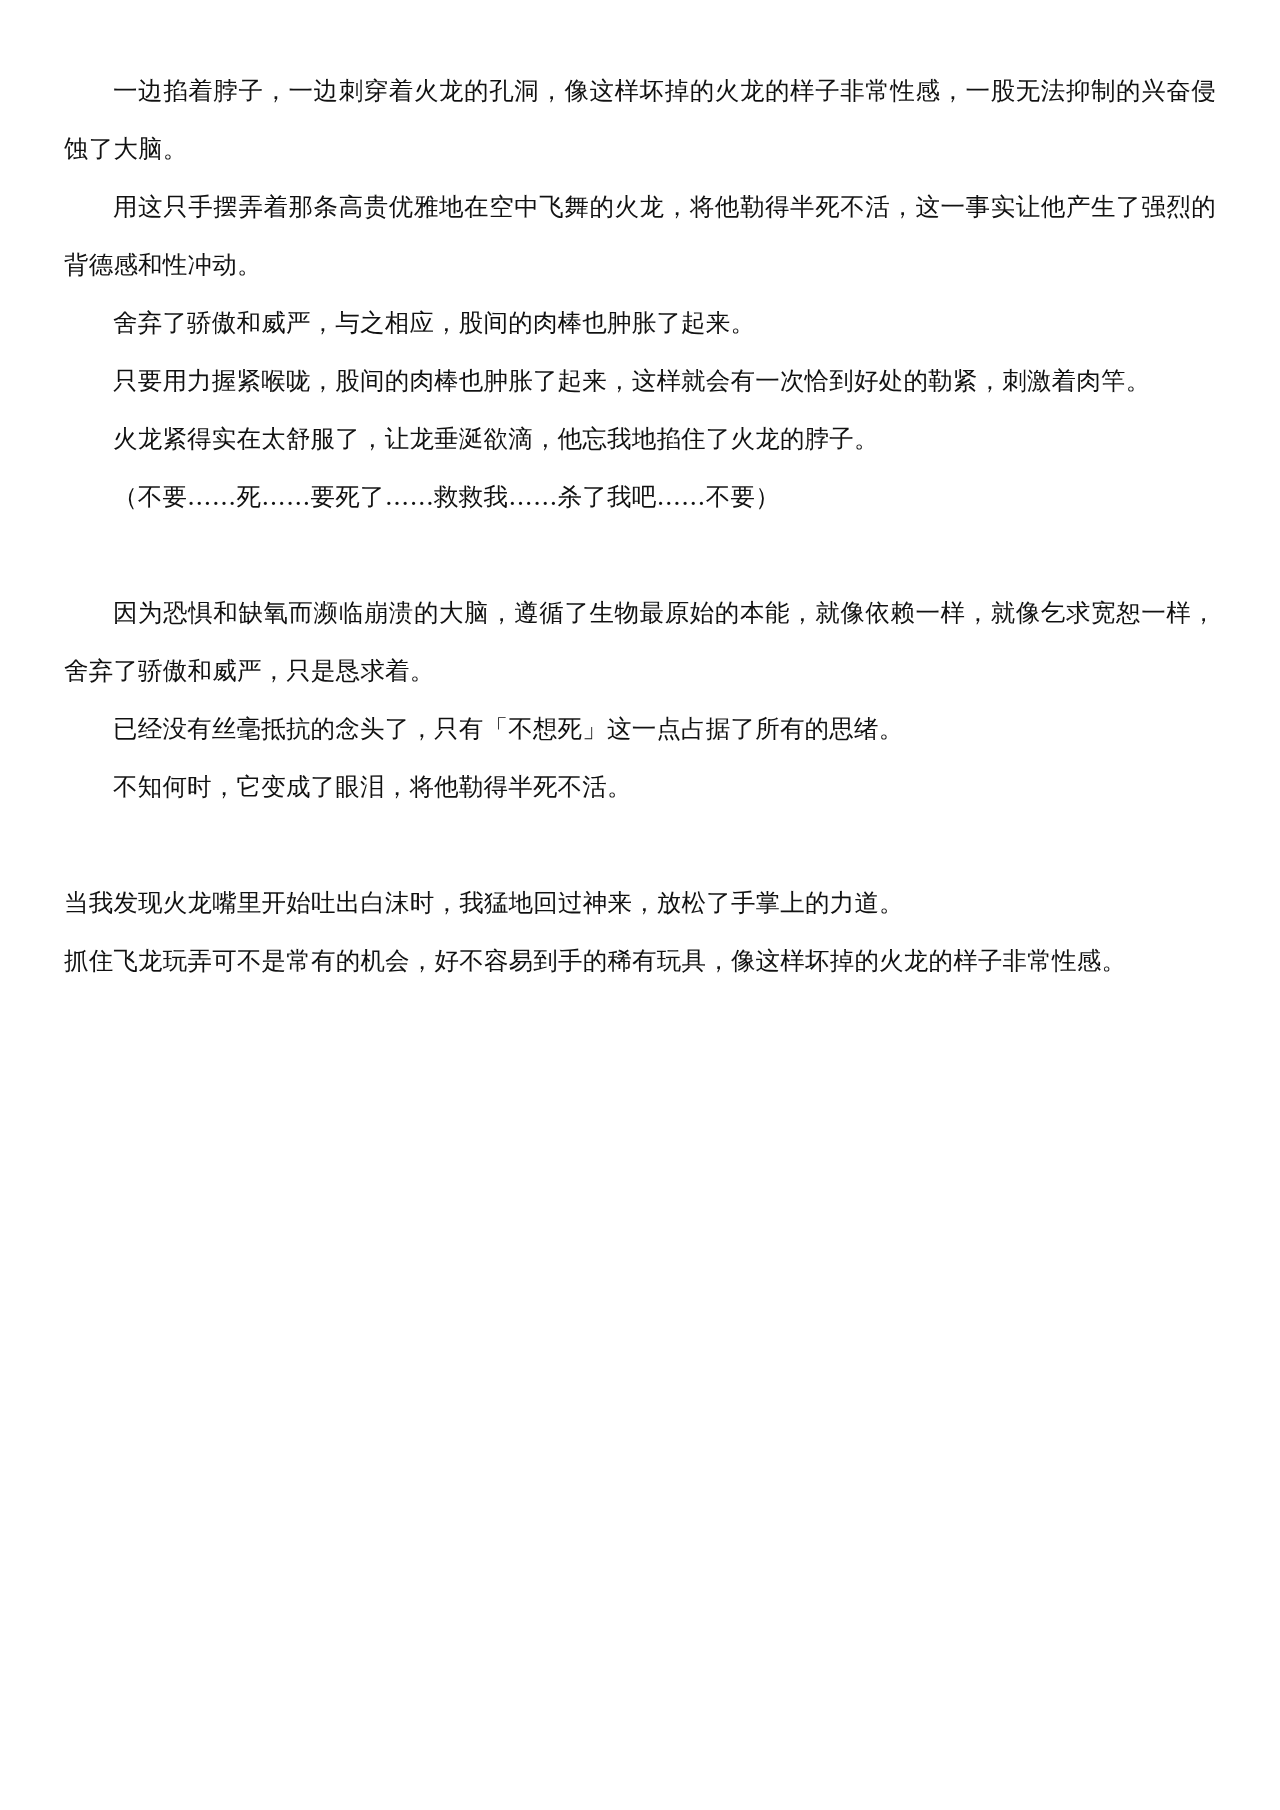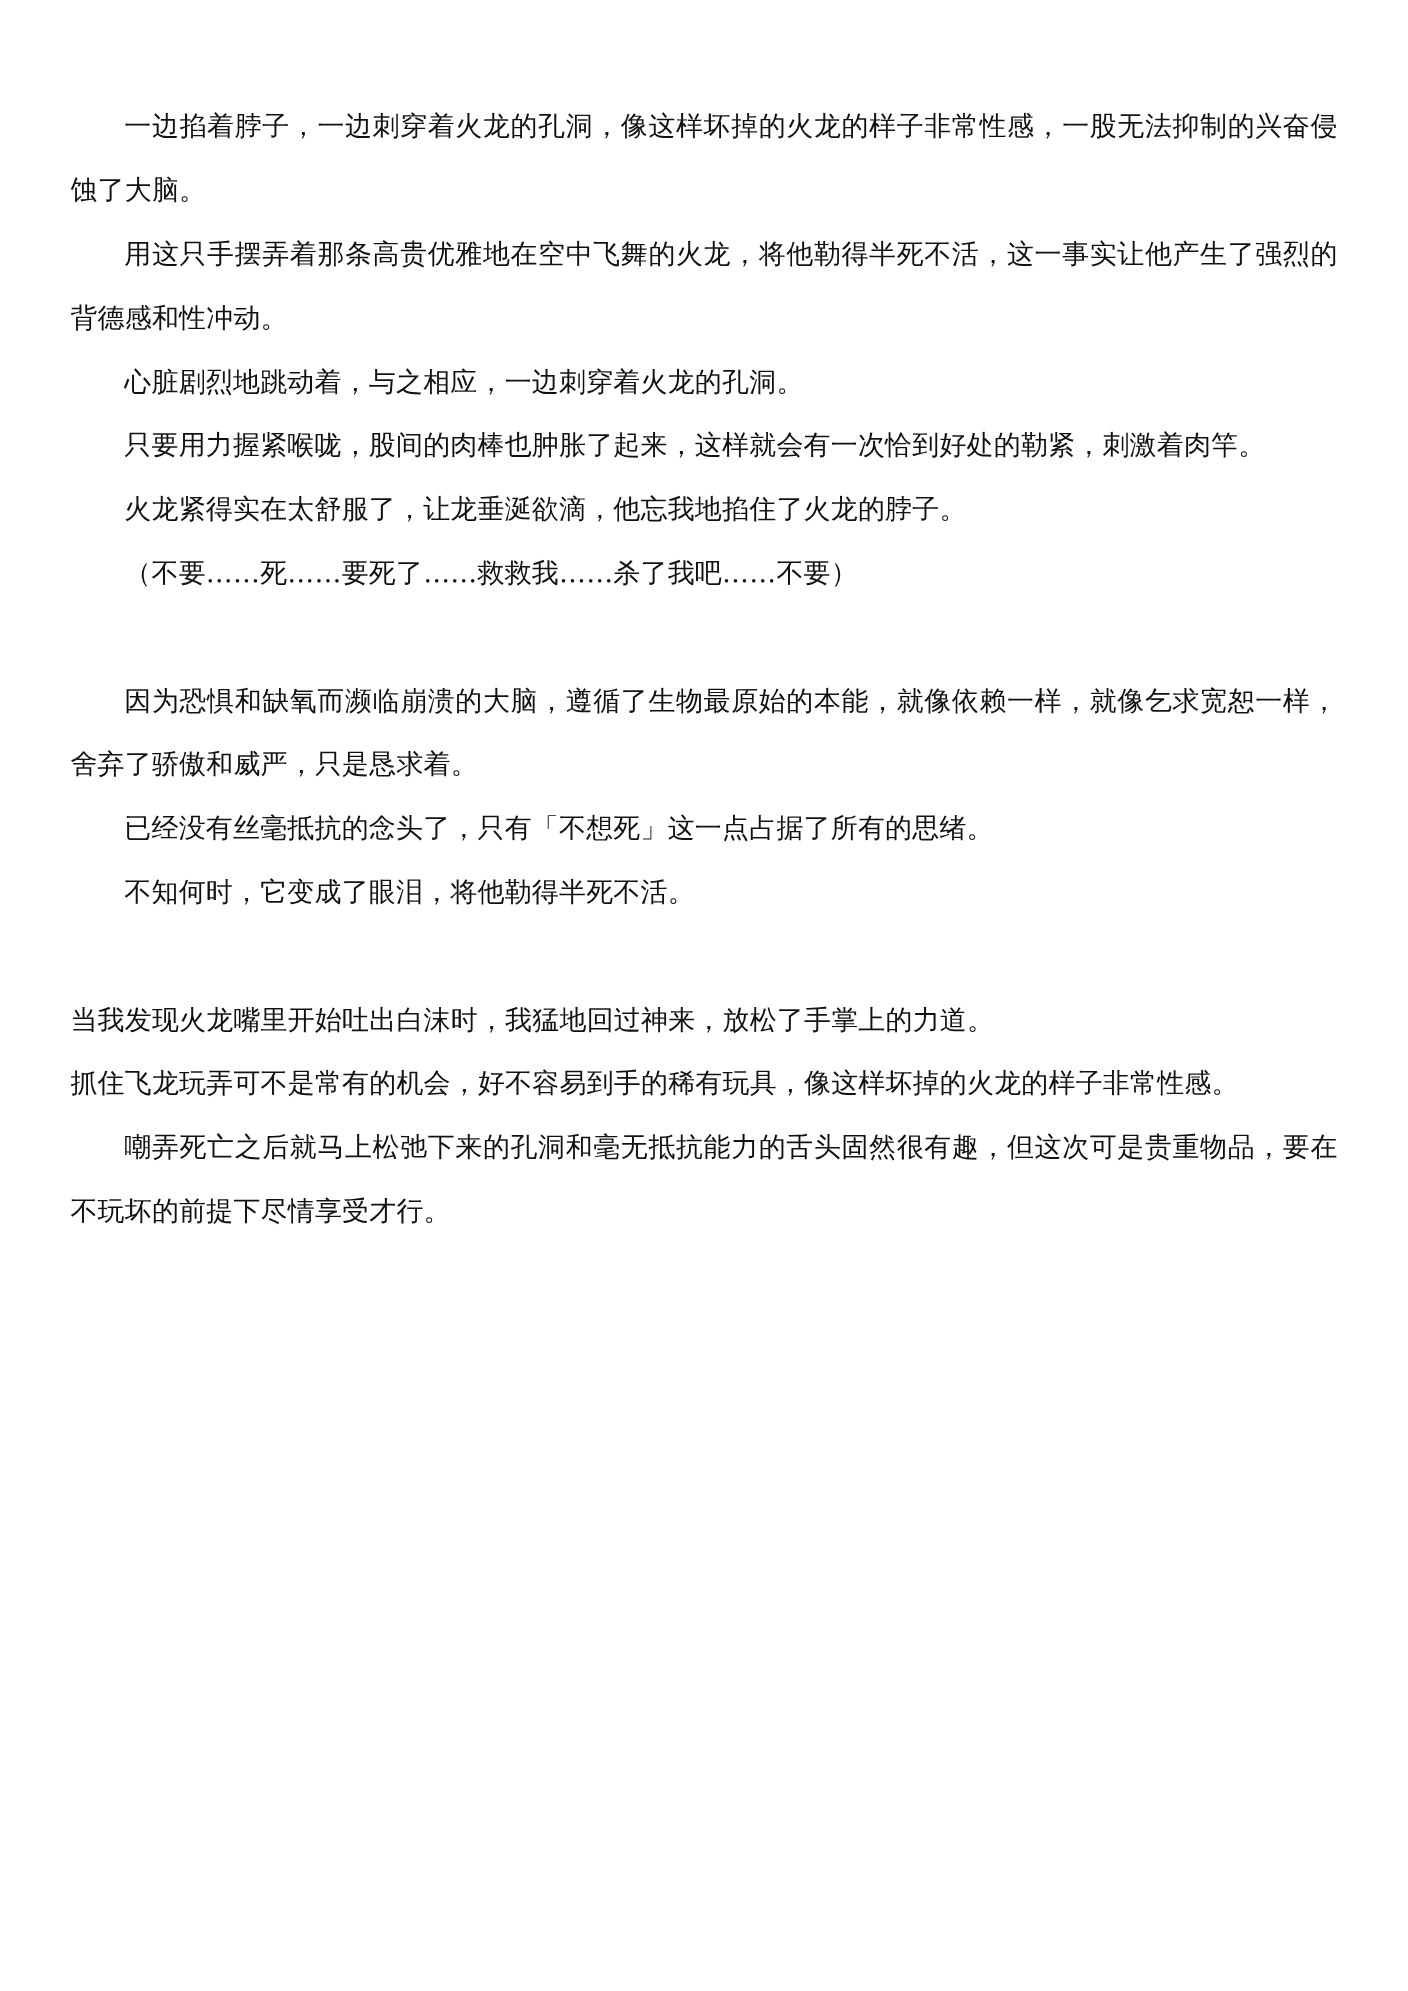--- a/index.html
+++ b/index.html
@@ -10,21 +10,21 @@
   body {
     width: 1280px;
     height: 1810px;
     font-family: "DejaVu Serif", "Liberation Serif", serif;
     color: #111111;
   }
   .page {
     box-sizing: border-box;
     width: 1280px;
     height: 1810px;
-    padding: 86px 64px 40px 64px;
+    padding: 62px 64px 40px 64px;
     background: #ffffff;
     position: relative;
   }
   .body-text {
     font-size: 24.5px;
     line-height: 58px;
     letter-spacing: 0.2px;
     text-align: justify;
     text-justify: inter-ideograph;
   }
@@ -41,31 +41,30 @@
   }
 </style>
 </head>
 <body>
 
 <div class="page">
   <div class="body-text">
 
     <p class="para">一边掐着脖子，一边刺穿着火龙的孔洞，像这样坏掉的火龙的样子非常性感，一股无法抑制的兴奋侵蚀了大脑。</p>
     <p class="para">用这只手摆弄着那条高贵优雅地在空中飞舞的火龙，将他勒得半死不活，这一事实让他产生了强烈的背德感和性冲动。</p>
-    <p class="para">心脏剧烈地跳动着，与之相应，一边刺穿着火龙的孔洞。</p>
+    <p class="para">舍弃了骄傲和威严，与之相应，股间的肉棒也肿胀了起来。</p>
     <p class="para">只要用力握紧喉咙，股间的肉棒也肿胀了起来，这样就会有一次恰到好处的勒紧，刺激着肉竿。</p>
     <p class="para">火龙紧得实在太舒服了，让龙垂涎欲滴，他忘我地掐住了火龙的脖子。</p>
     <p class="para">（不要……死……要死了……救救我……杀了我吧……不要）</p>
 
     <div class="gap"></div>
 
     <p class="para">因为恐惧和缺氧而濒临崩溃的大脑，遵循了生物最原始的本能，就像依赖一样，就像乞求宽恕一样，舍弃了骄傲和威严，只是恳求着。</p>
     <p class="para">已经没有丝毫抵抗的念头了，只有「不想死」这一点占据了所有的思绪。</p>
     <p class="para">不知何时，它变成了眼泪，将他勒得半死不活。</p>
 
     <div class="gap"></div>
 
     <p class="para noindent">当我发现火龙嘴里开始吐出白沫时，我猛地回过神来，放松了手掌上的力道。</p>
     <p class="para noindent">抓住飞龙玩弄可不是常有的机会，好不容易到手的稀有玩具，像这样坏掉的火龙的样子非常性感。</p>
-    <p class="para">嘲弄死亡之后就马上松弛下来的孔洞和毫无抵抗能力的舌头固然很有趣，但这次可是贵重物品，要在不玩坏的前提下尽情享受才行。</p>
 
   </div>
 </div>
 
 </body></html>

